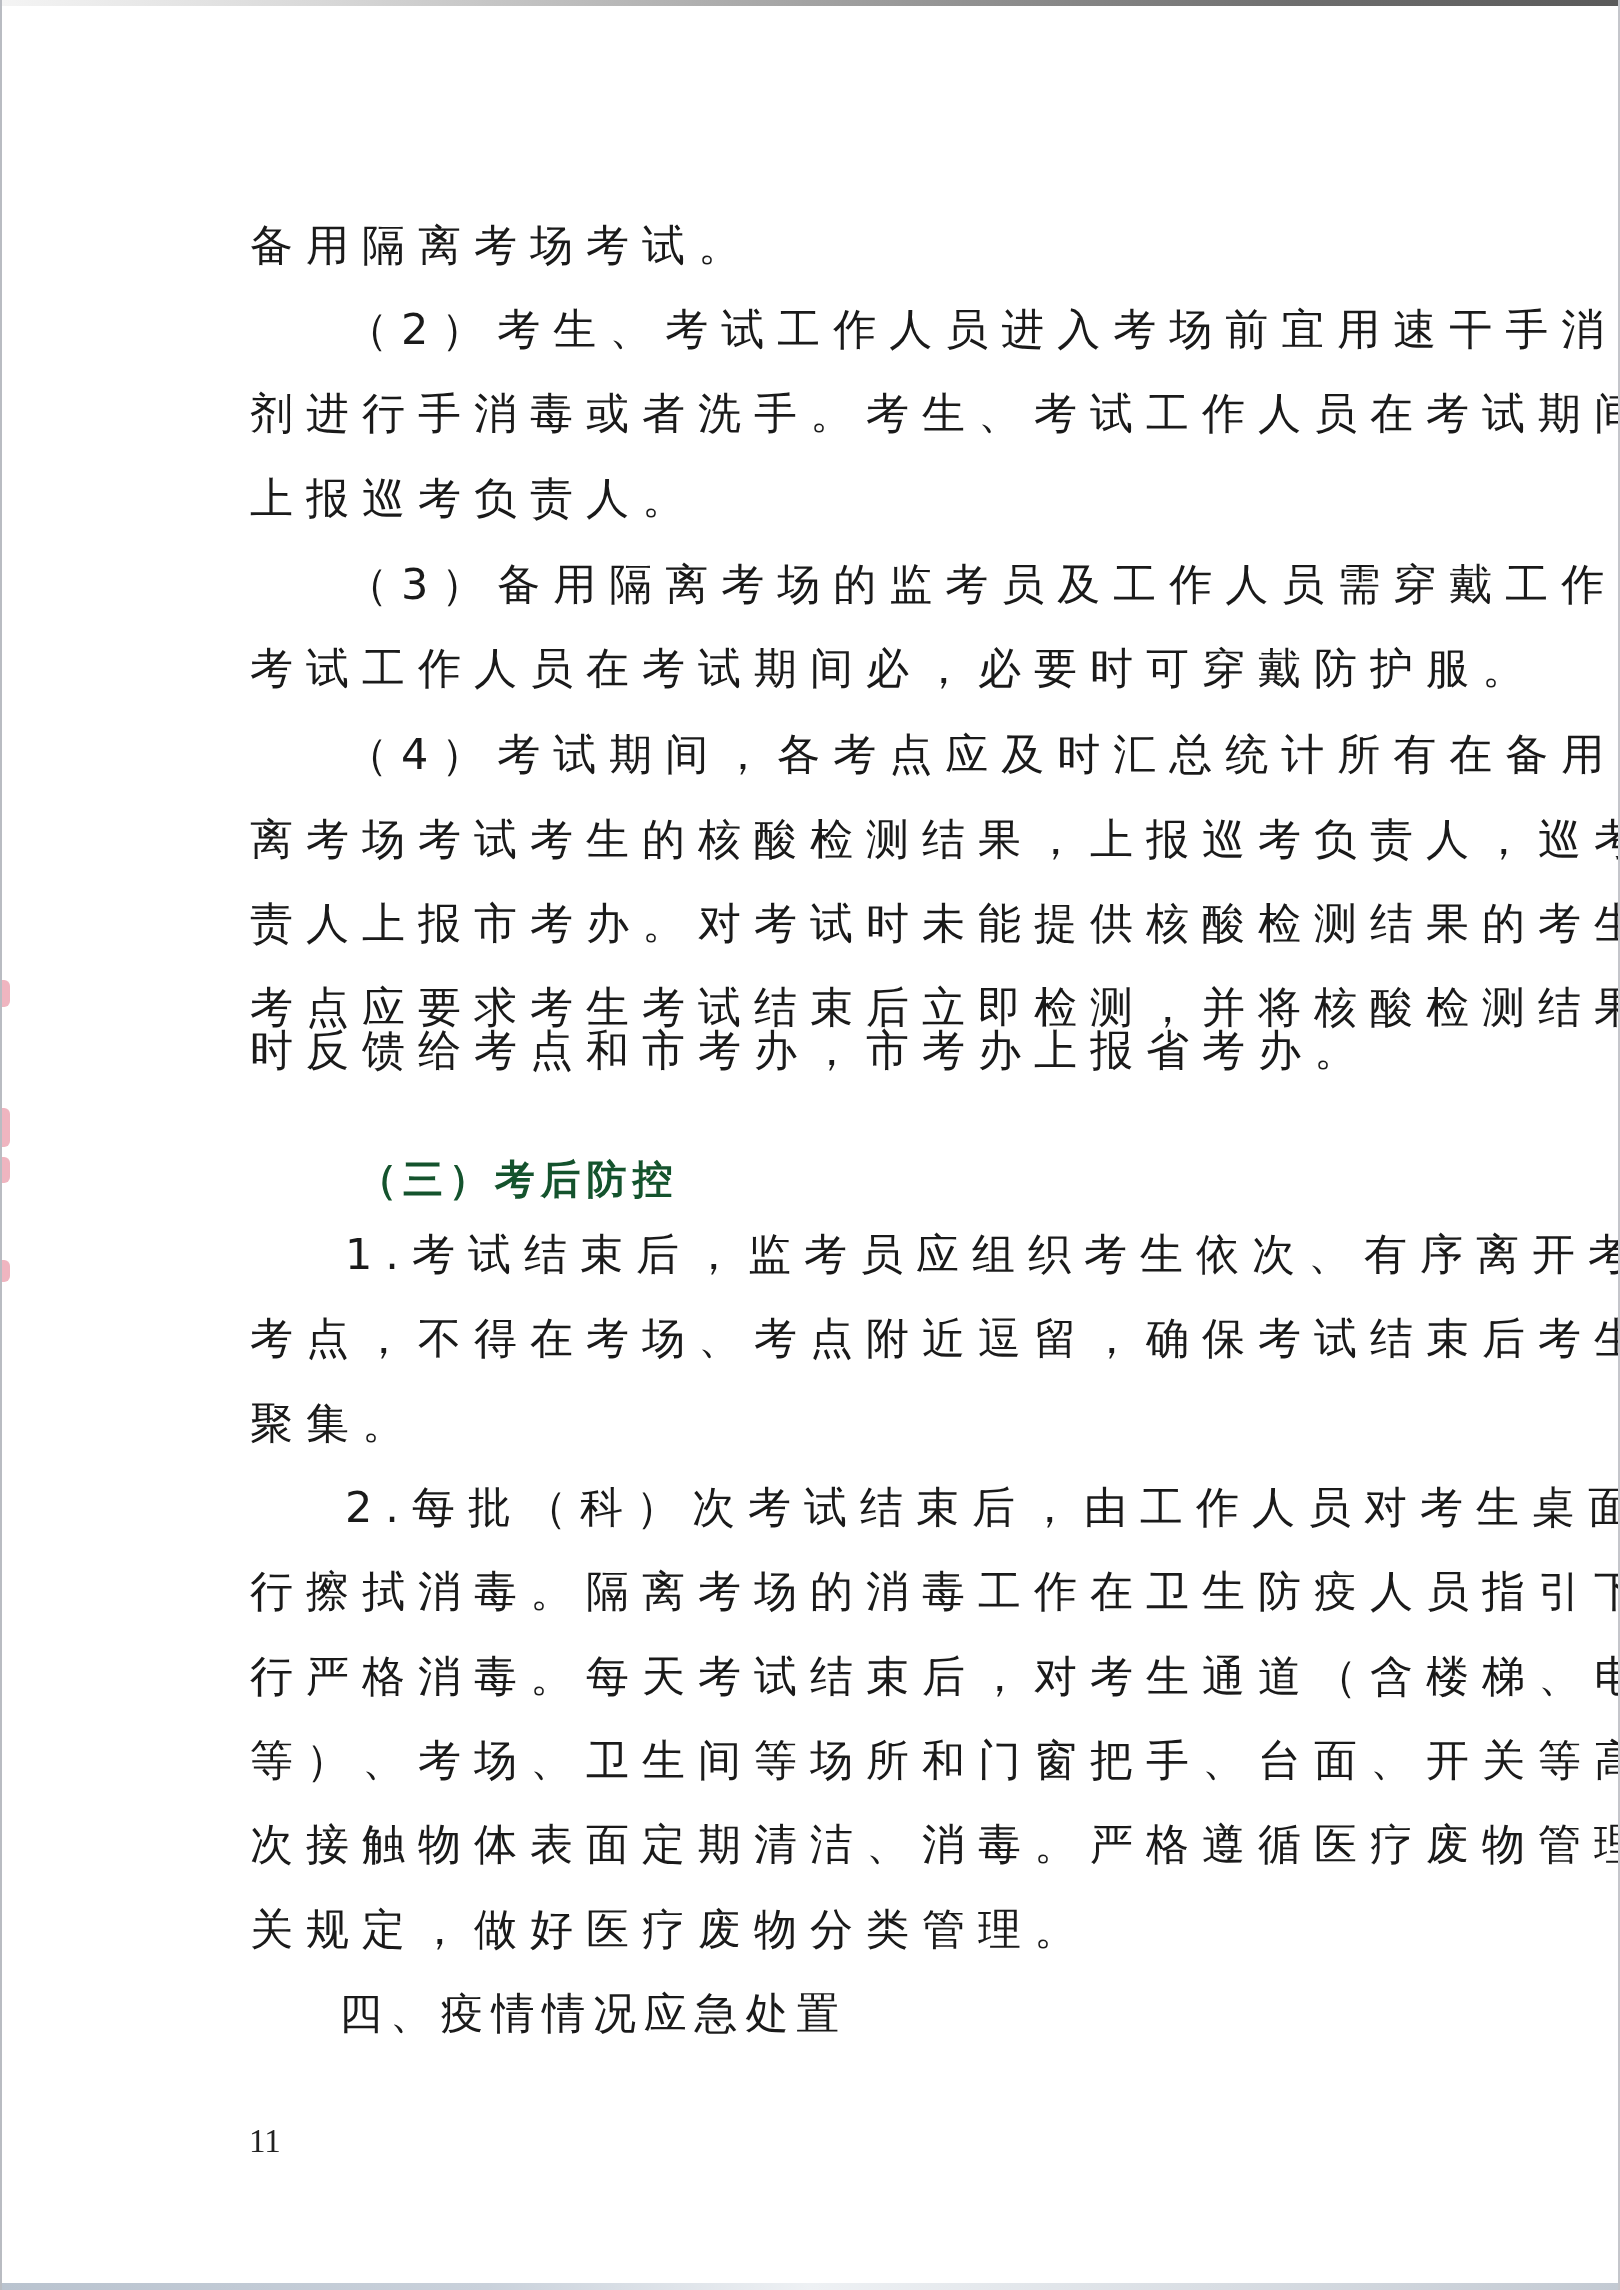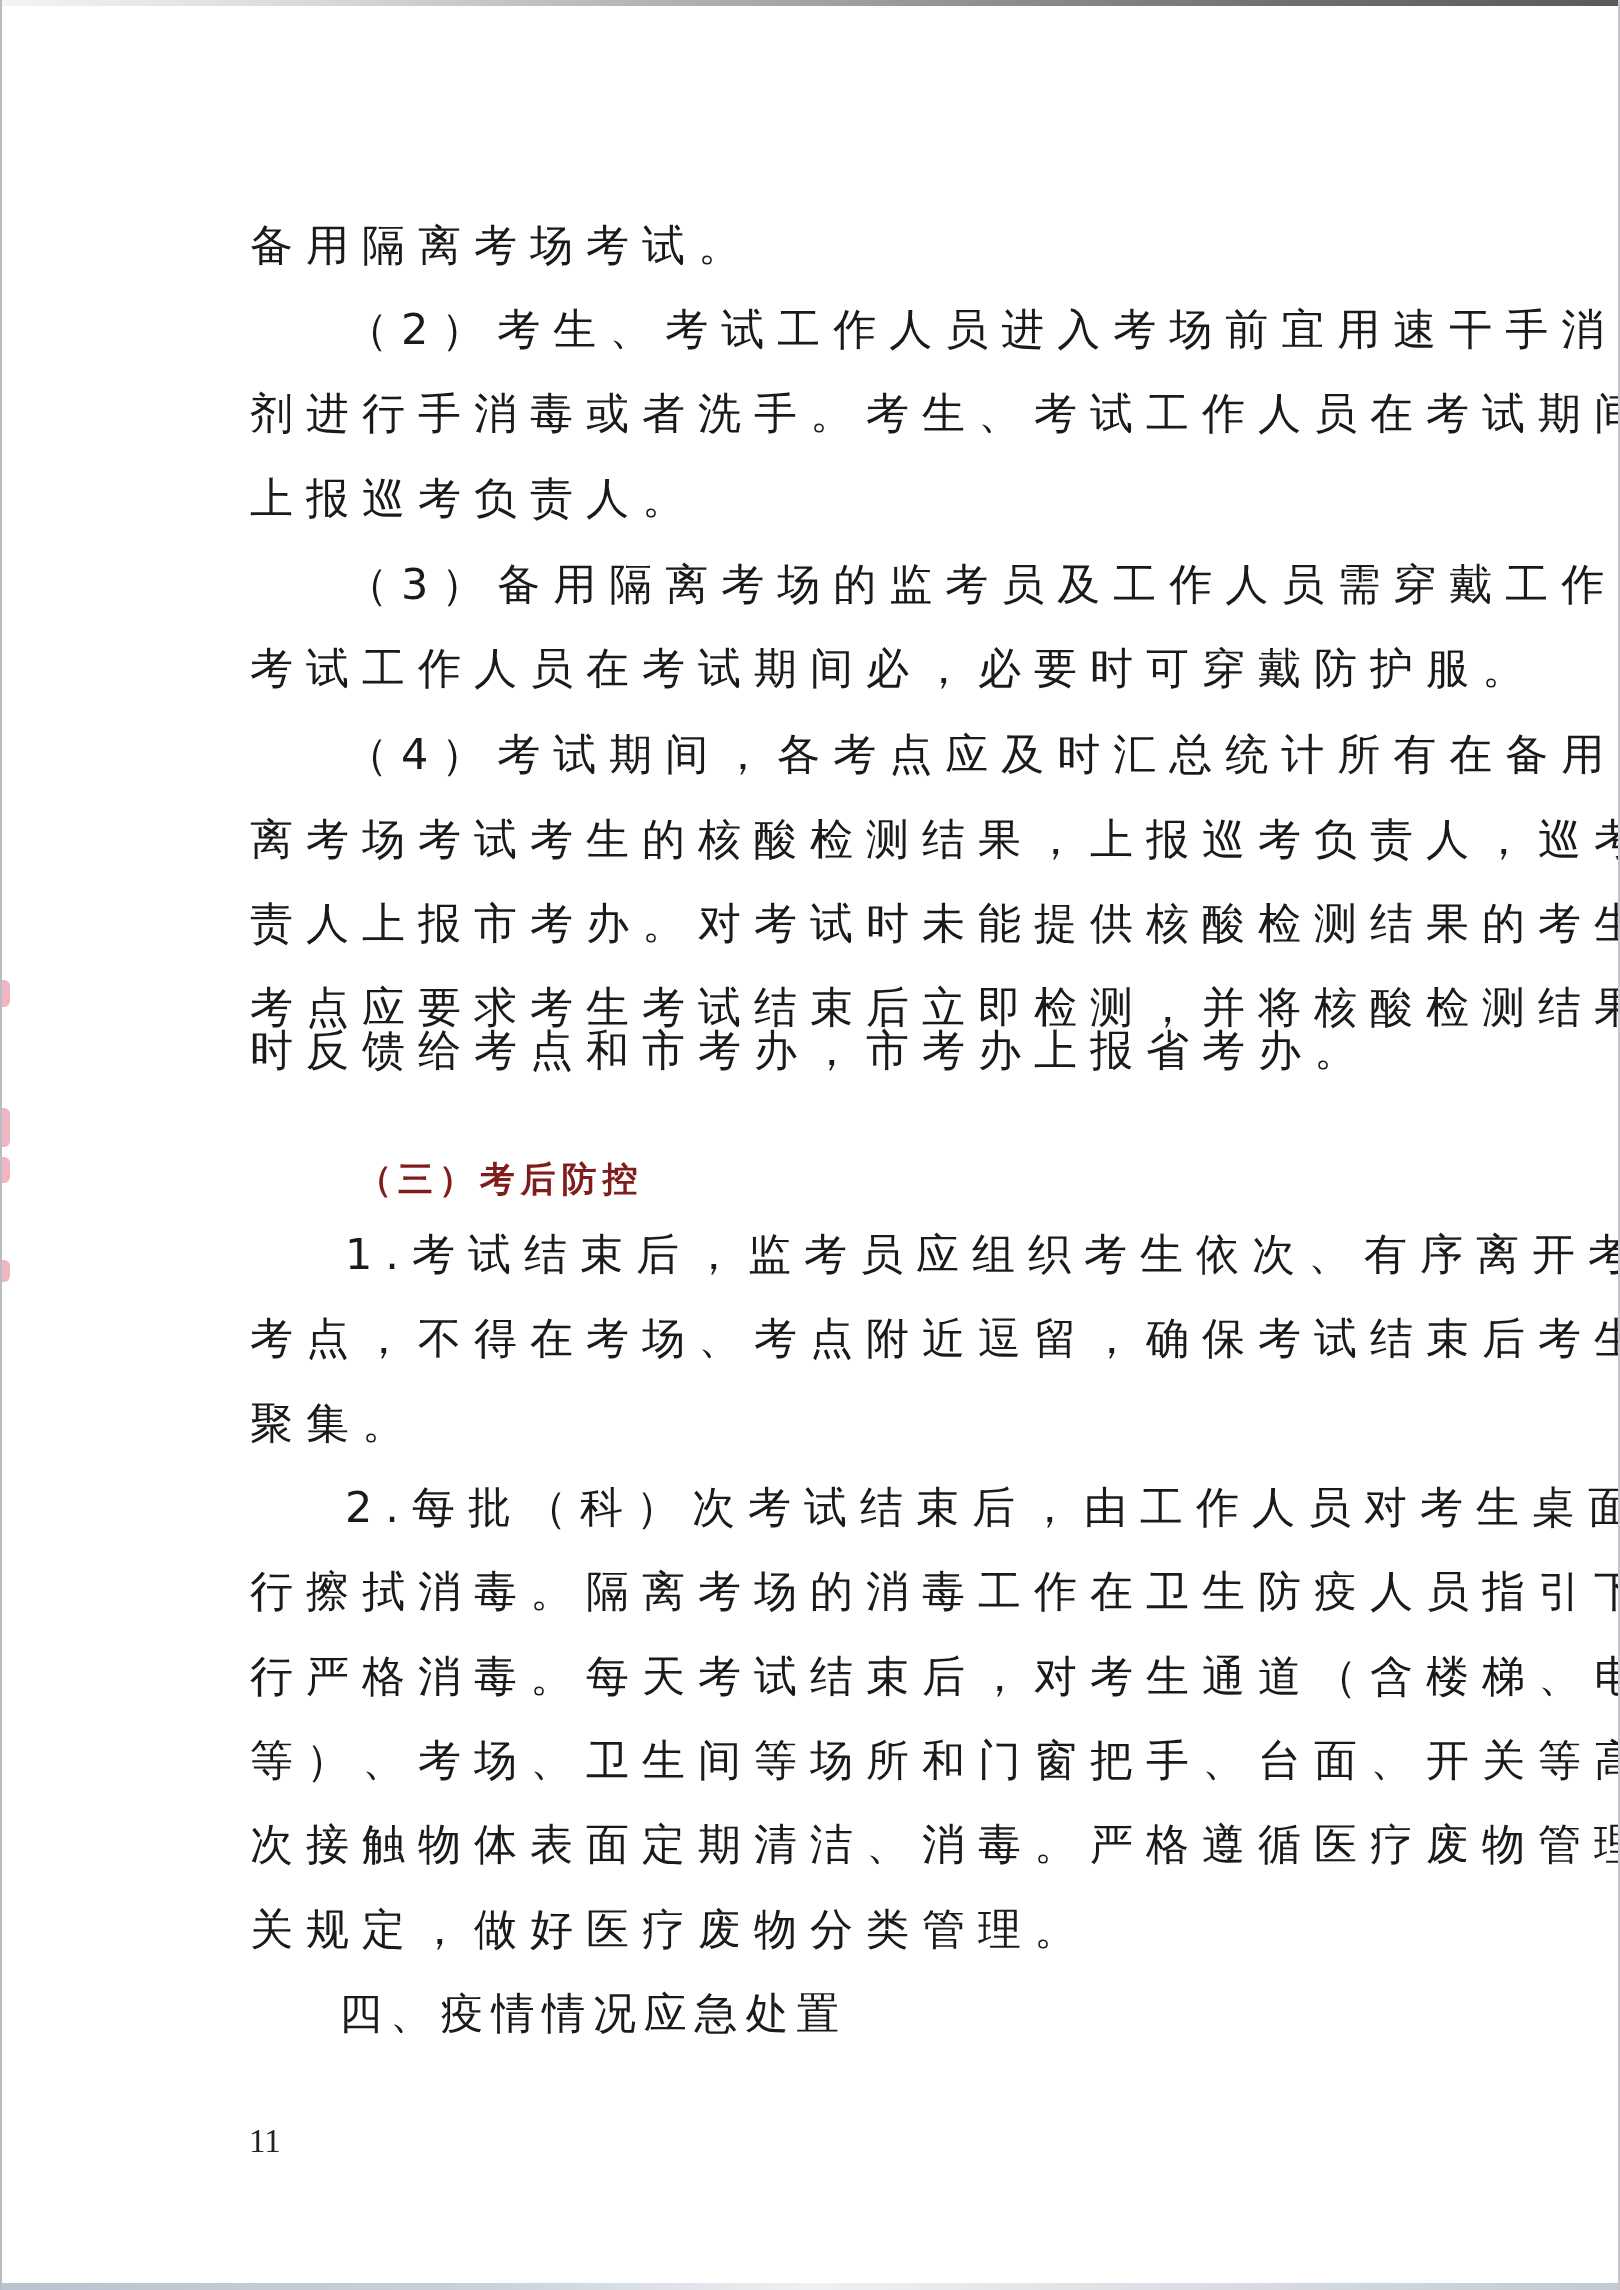--- a/index.html
+++ b/index.html
@@ -45,23 +45,23 @@
       font-size: 43px;
       line-height: 59px;
       color: #1a1a1a;
       letter-spacing: 13px;
     }
     .line.indent { left: 343px; }
     .line.heading {
       left: 355px;
       font-family: "DejaVu Serif", serif;
       font-weight: bold;
-      font-size: 35px;
+      font-size: 40px;
       letter-spacing: 5.9px;
-      color: #7f1d1d;
+      color: #14532d;
     }
     .line.section {
       left: 337px;
       letter-spacing: 7.8px;
     }
     .page-number {
       position: absolute;
       left: 247px;
       top: 2123px;
       font-family: "Liberation Serif", serif;

